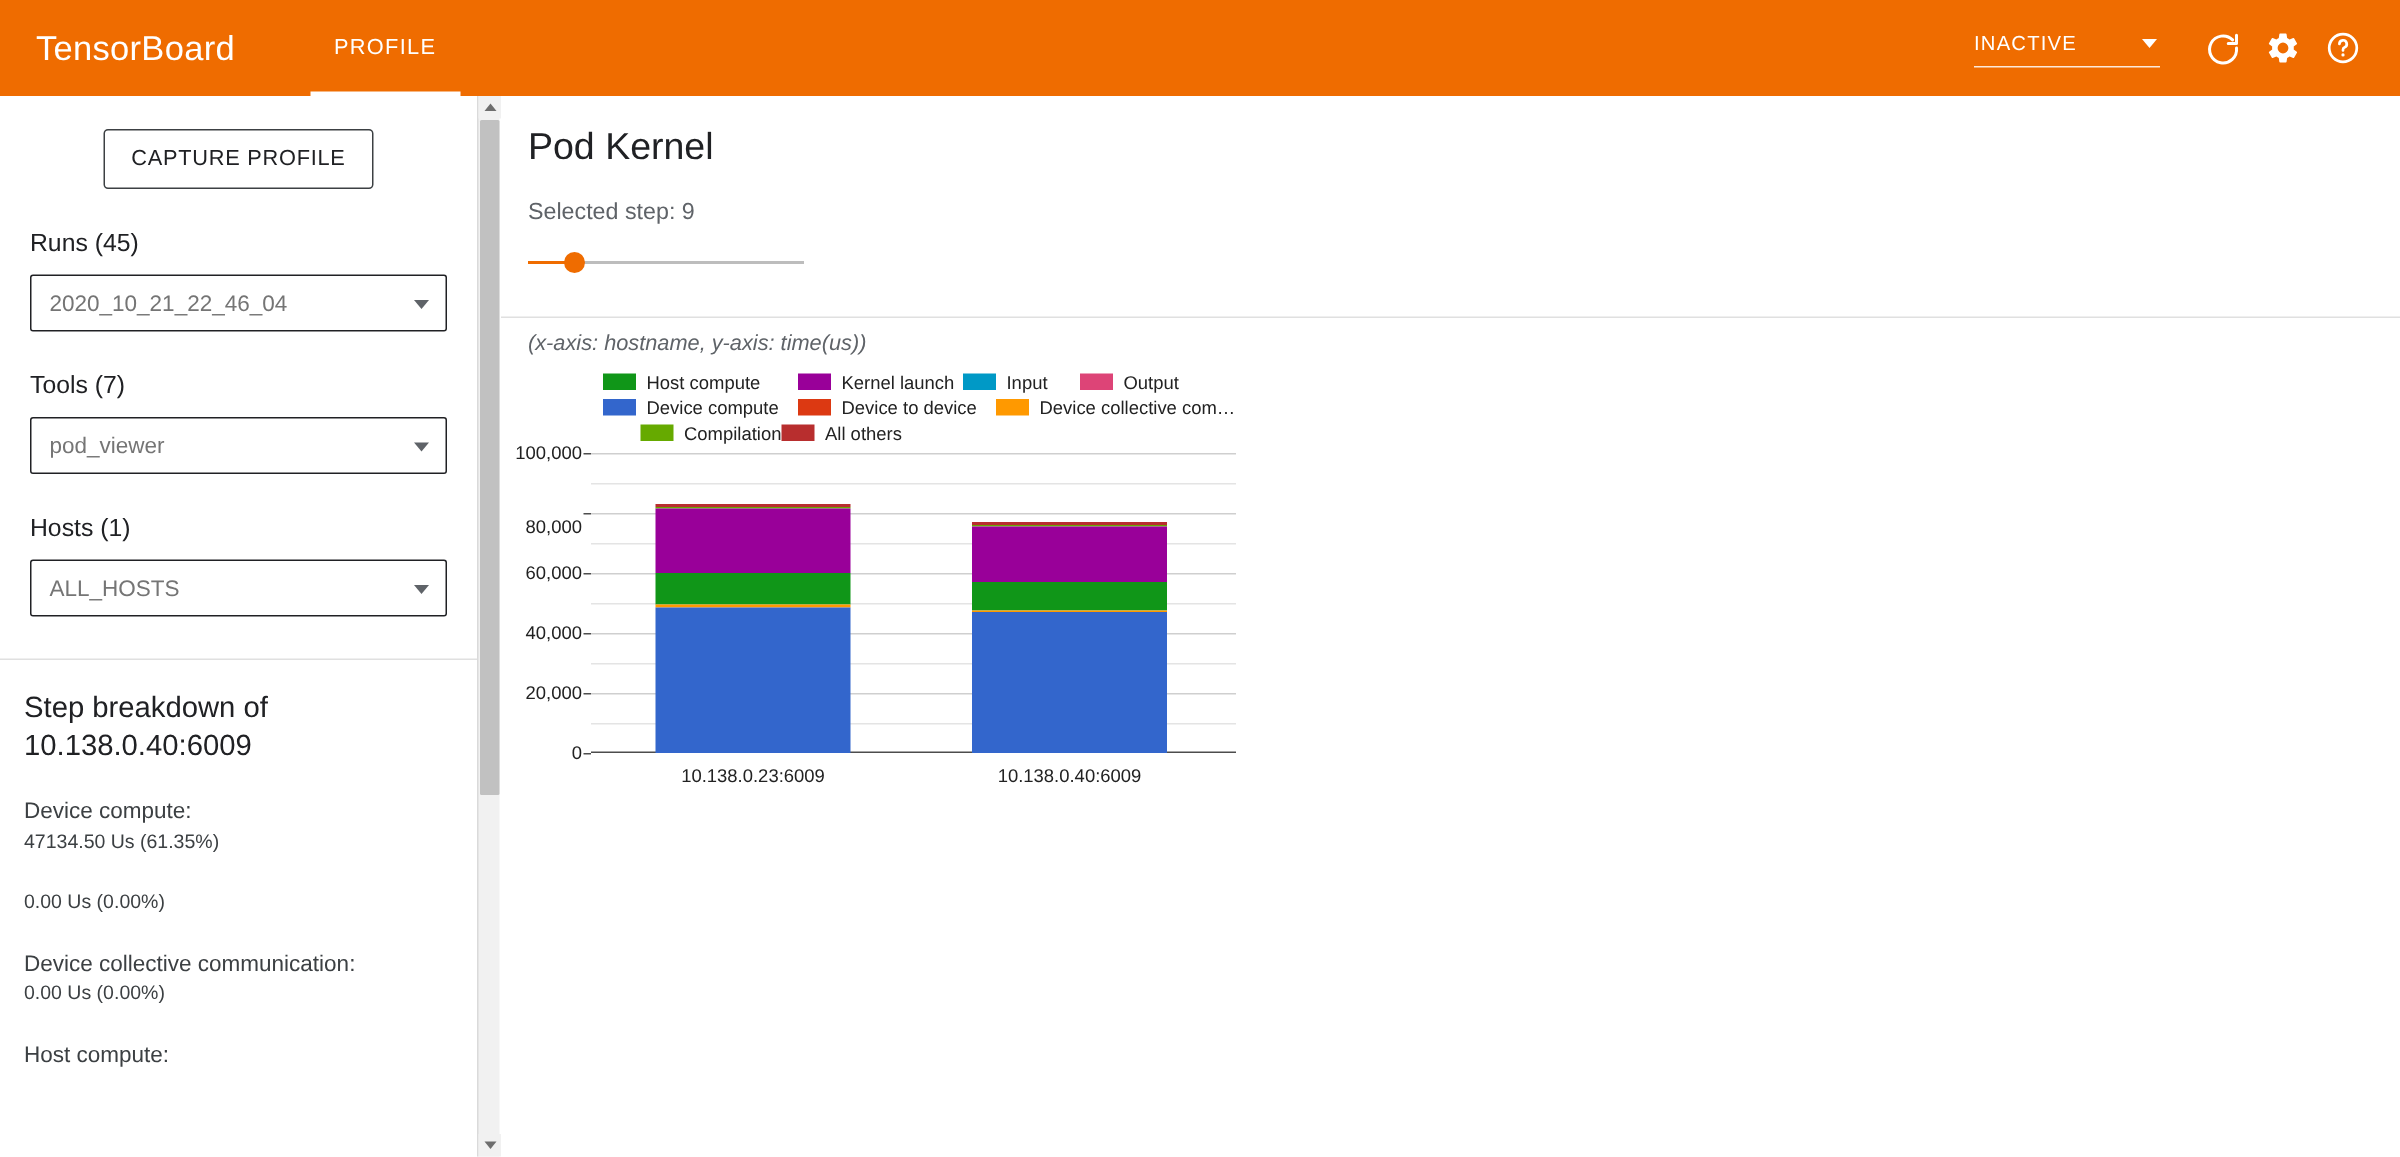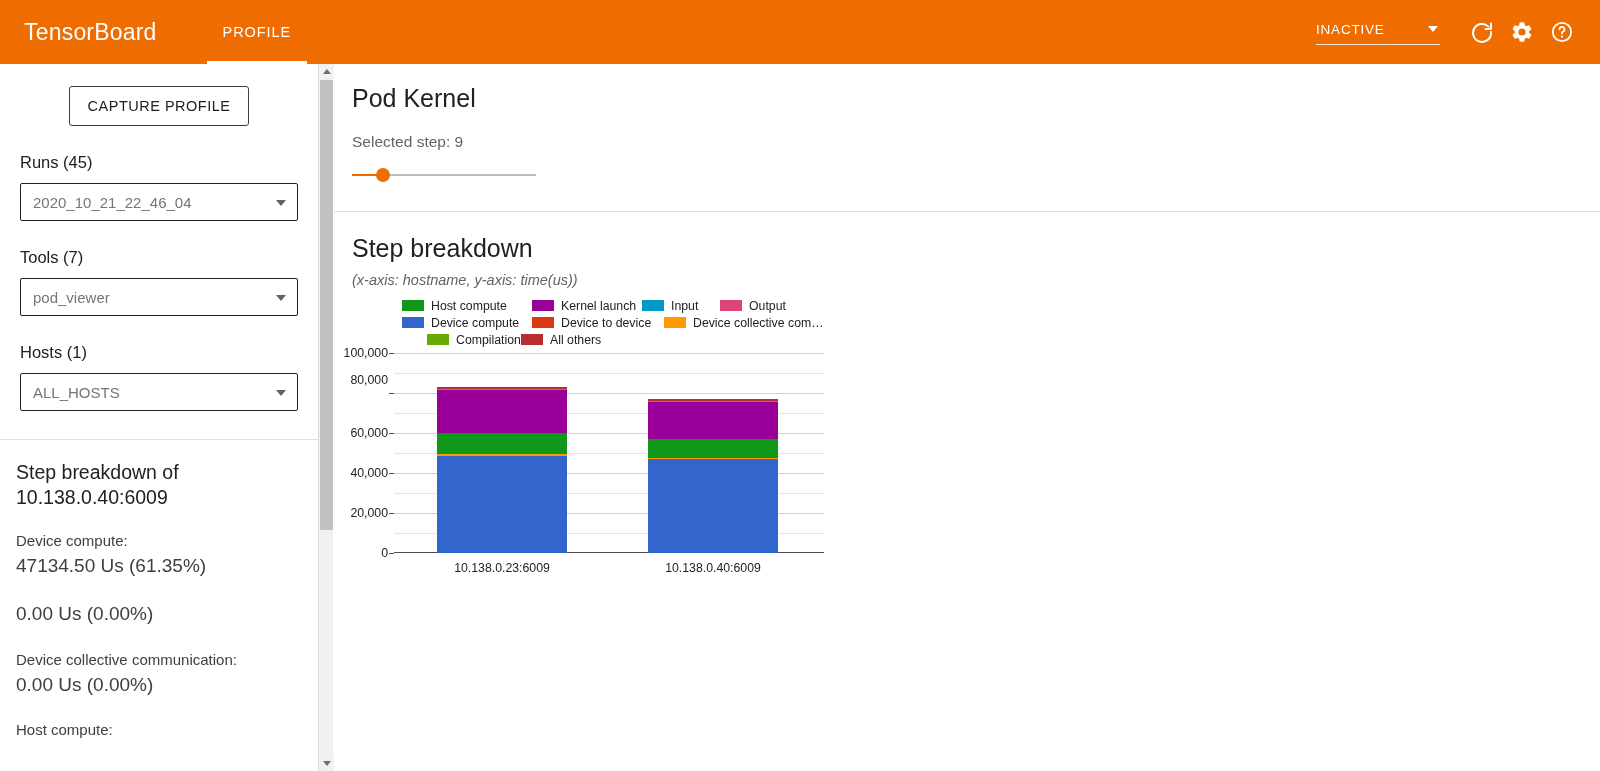--- a/index.html
+++ b/index.html
@@ -104,21 +104,21 @@
   .detail-title {
     font-size: 19.5px; color: #202124;
     margin: 20px 0 0 0; line-height: 1.26;
     font-weight: 400;
   }
   .detail-item { margin-top: 21px; }
   .detail-key {
     font-size: 15px; color: #3c4043; line-height: 1.45;
   }
   .detail-val {
-    font-size: 19px; color: #3c4043; line-height: 1.45;
+    font-size: 13px; color: #3c4043; line-height: 1.45;
   }
   .detail-key.cut { margin-top: 21px; }
 
   
   .sb-scroll {
     position: absolute; top: 64px; left: 318px;
     width: 15px; height: 707px;
     background: #f1f1f1;
     border-left: 1px solid #dadada;
   }
@@ -341,21 +341,20 @@
   <div class="step-text">Selected step: 9</div>
 
   <div class="slider-row">
     <div class="slider-track"></div>
     <div class="slider-fill"></div>
     <div class="slider-knob"></div>
   </div>
 
   <div class="main-divider"></div>
 
-  <div class="card-title">Step breakdown</div>
   <div class="card-sub">(x-axis: hostname, y-axis: time(us))</div>
 
   <div class="chart-area">
     <div class="legend" id="legend">
         <div class="legend-row" style="position: relative;">
           <div class="legend-item" style="position: absolute; left: 0px;">
             <span class="legend-swatch" style="background: rgb(16, 150, 24);"></span>
             <span class="legend-label">Host compute</span>
           </div>
           <div class="legend-item" style="position: absolute; left: 130px;">
@@ -409,21 +408,21 @@
         <div class="ytick-dash" style="top: 160px;"></div>
         <div class="ytick" style="top: 160px;">20,000</div>
         <div class="gridline major" style="top: 120px;"></div>
         <div class="ytick-dash" style="top: 120px;"></div>
         <div class="ytick" style="top: 120px;">40,000</div>
         <div class="gridline major" style="top: 80px;"></div>
         <div class="ytick-dash" style="top: 80px;"></div>
         <div class="ytick" style="top: 80px;">60,000</div>
         <div class="gridline major" style="top: 40px;"></div>
         <div class="ytick-dash" style="top: 40px;"></div>
-        <div class="ytick" style="top: 27px;">80,000</div>
+        <div class="ytick" style="top: 49px;">80,000</div>
         <div class="gridline major" style="top: 0px;"></div>
         <div class="ytick-dash" style="top: 0px;"></div>
         <div class="ytick" style="top: 0px;">100,000</div>
         <div class="bar" style="left: 43px; width: 130px;">
           <div class="seg" style="height: 2.2px; background: rgb(184, 46, 46);"></div>
           <div class="seg" style="height: 0.8px; background: rgb(102, 170, 0);"></div>
           <div class="seg" style="height: 43.2px; background: rgb(153, 0, 153);"></div>
           <div class="seg" style="height: 21px; background: rgb(16, 150, 24);"></div>
           <div class="seg" style="height: 1.2px; background: rgb(255, 153, 0);"></div>
           <div class="seg" style="height: 97.4px; background: rgb(51, 102, 204);"></div>

